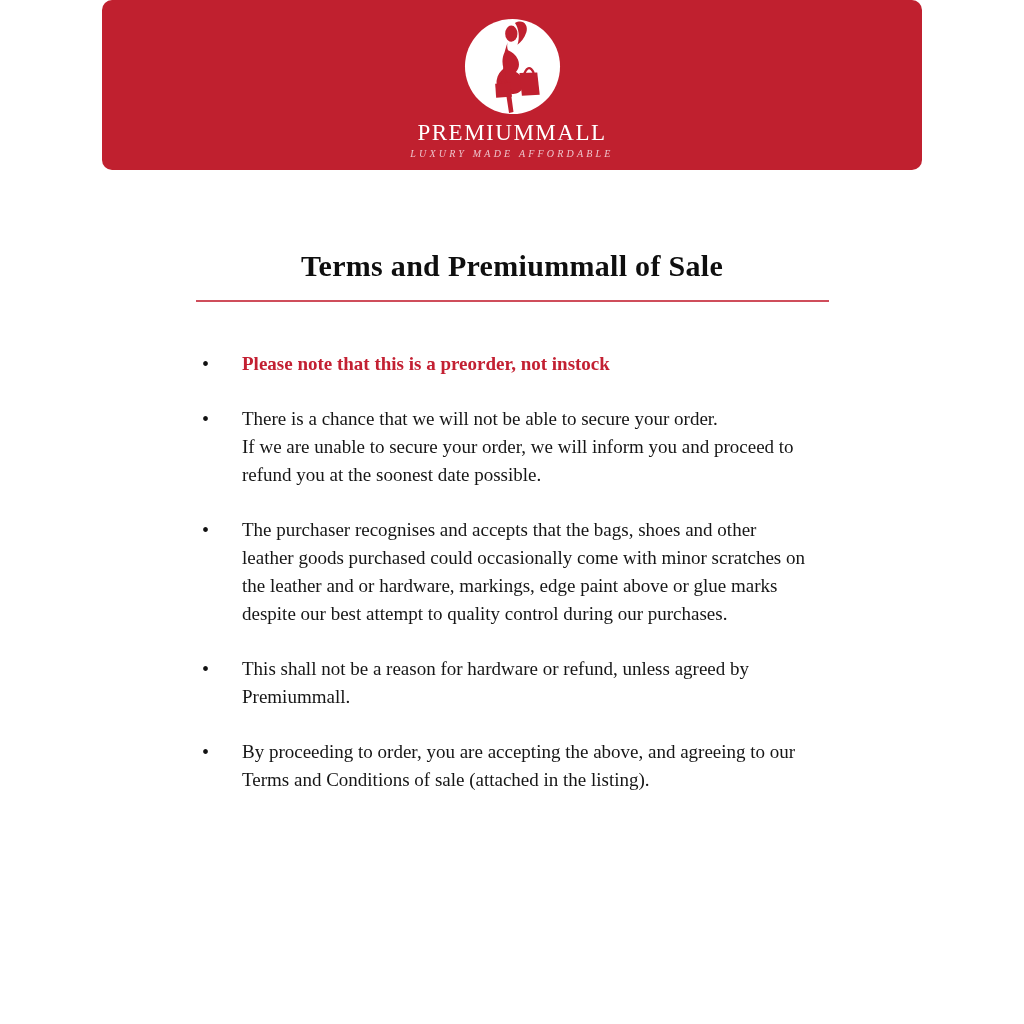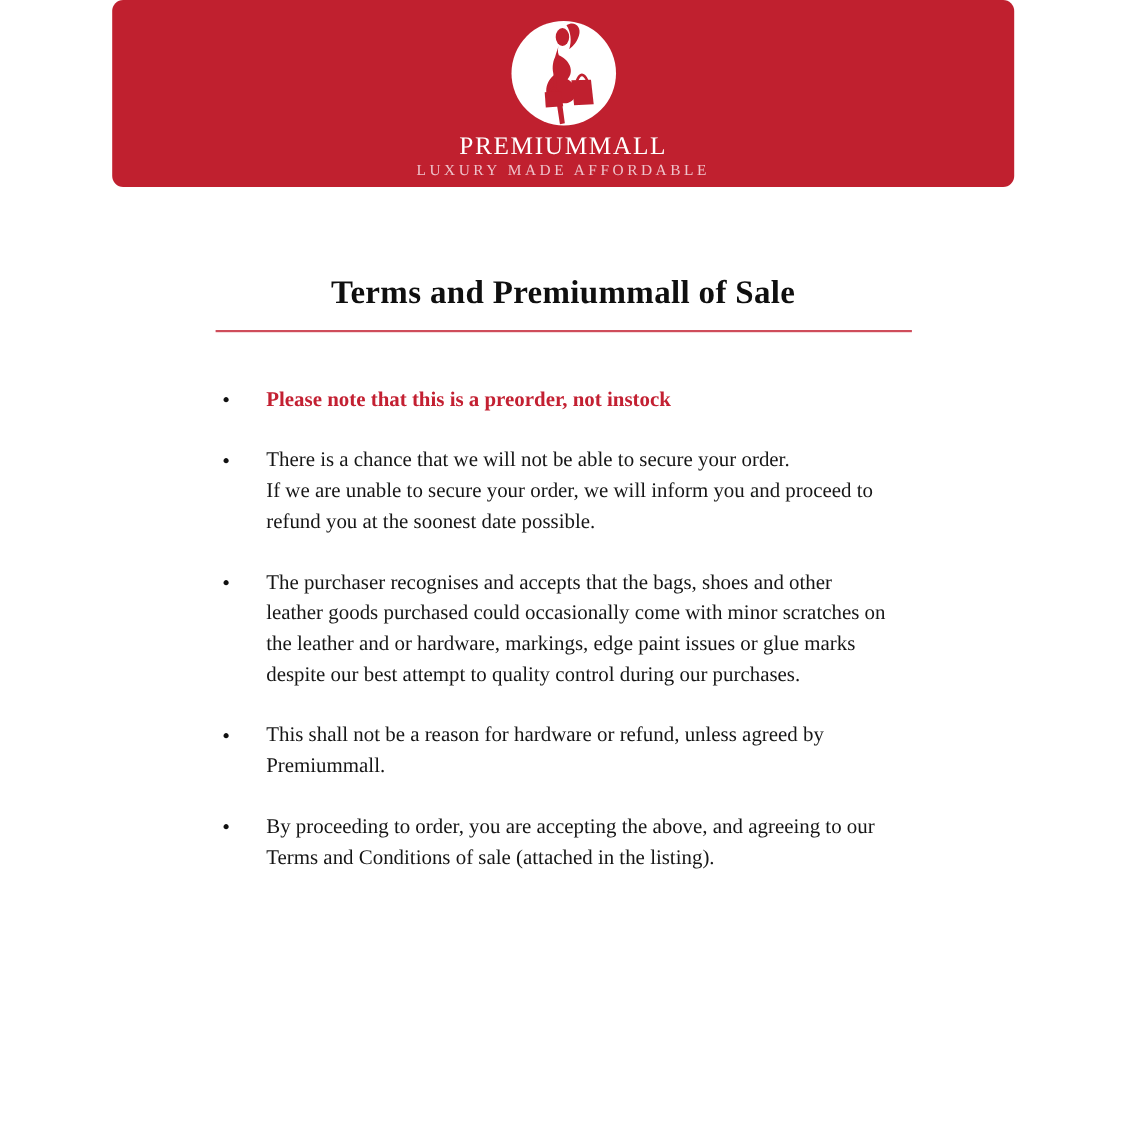--- a/index.html
+++ b/index.html
@@ -30,24 +30,25 @@
   }
   .brand{
     color:#ffffff;
     font-size:23px;
     letter-spacing:1.5px;
     line-height:1;
     margin-top:5px;
   }
   .tagline{
     color:#eec3cb;
-    font-size:14px;
+    font-size:10px;
     letter-spacing:3.2px;
     line-height:1;
     margin-top:5px;
+    font-style:italic;
   }
   h1.doc-title{
     margin:78px 0 0 0;
     text-align:center;
     font-size:30px;
     font-weight:bold;
     color:#0f0f0f;
     letter-spacing:0.3px;
     line-height:36px;
   }
@@ -120,21 +121,21 @@
   <main>
     <h1 class="doc-title">Terms and Premiummall of Sale</h1>
     <div class="divider"></div>
     <ul class="terms">
         <li><span class="emph">Please note that this is a preorder, not instock</span></li>
         <li><span>There is a chance that we will not be able to secure your order.
 If we are unable to secure your order, we will inform you and proceed to
 refund you at the soonest date possible.</span></li>
         <li><span>The purchaser recognises and accepts that the bags, shoes and other
 leather goods purchased could occasionally come with minor scratches on
-the leather and or hardware, markings, edge paint issues or glue marks
+the leather and or hardware, markings, edge paint above or glue marks
 despite our best attempt to quality control during our purchases.</span></li>
         <li><span>This shall not be a reason for hardware or refund, unless agreed by
 Premiummall.</span></li>
         <li><span>By proceeding to order, you are accepting the above, and agreeing to our
 Terms and Conditions of sale (attached in the listing).</span></li>
       </ul>
   </main>
 
 </div>
 

